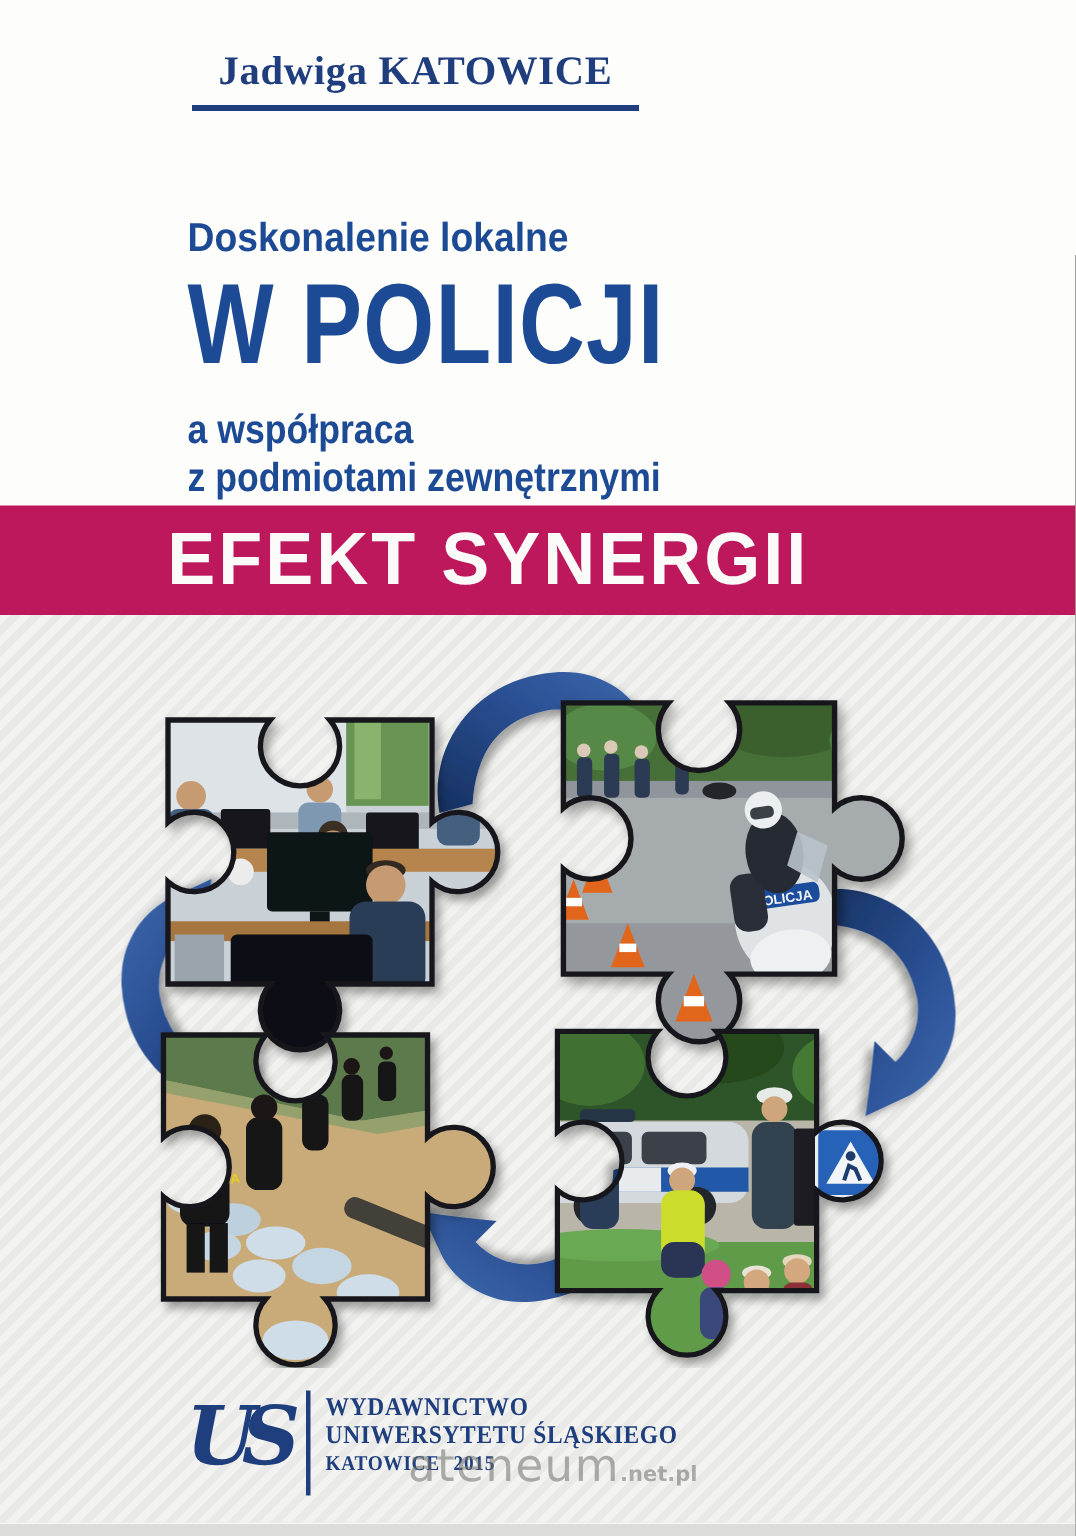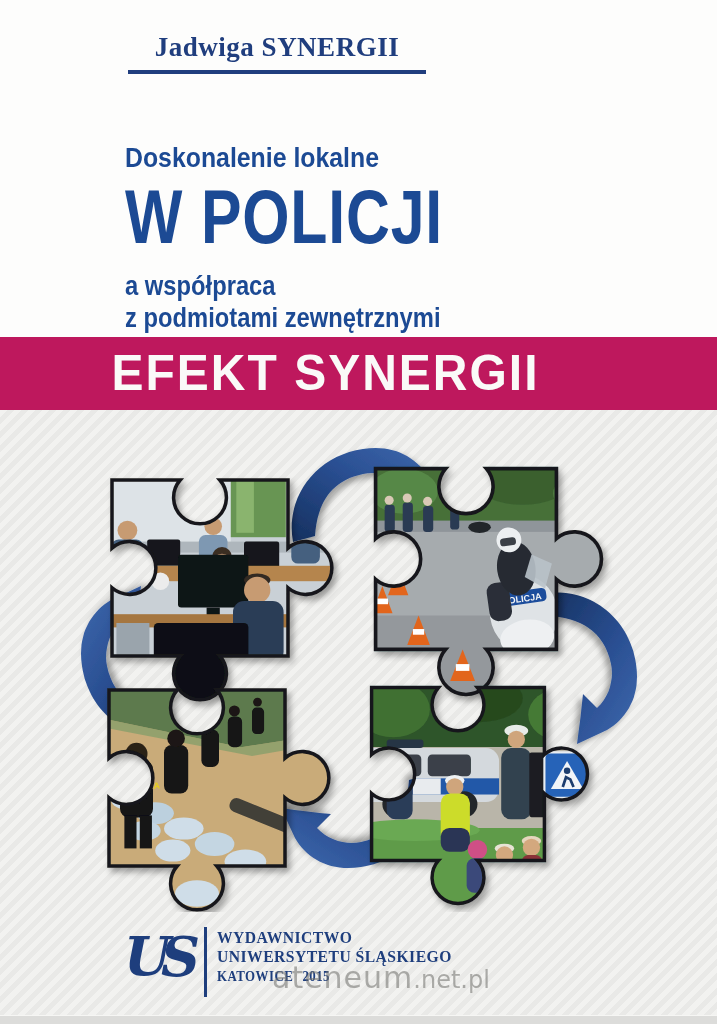--- a/index.html
+++ b/index.html
@@ -38,29 +38,29 @@
   .pub{position:absolute;left:217px;font-family:"Liberation Serif",serif;font-weight:bold;color:#1e3e7d;
        letter-spacing:.5px;white-space:nowrap;transform:scaleX(.92);transform-origin:left top;}
   .pub1{top:928px;font-size:17px;}
   .pub2{top:947px;font-size:17px;}
   .pub3{top:969px;font-size:14px;}
   .pub3 .year{margin-left:10px;}
   
   .watermark{position:absolute;left:272px;top:960px;display:flex;align-items:baseline;
              font-family:"DejaVu Sans",sans-serif;color:rgba(112,112,108,.55);}
   .watermark .wm-main{font-size:30px;letter-spacing:1px;text-align:center;}
-  .watermark .wm-suffix{font-size:24px;}
+  .watermark .wm-suffix{font-size:14px;font-weight:bold;}
 </style>
 </head>
 <body>
 
 <div class="cover">
 
   <div class="author">
-    <div class="name">Jadwiga SYNERGII</div>
+    <div class="name">Jadwiga KATOWICE</div>
     <div class="rule"></div>
   </div>
 
   <div class="t t1">Doskonalenie lokalne</div>
   <div class="t t2">W POLICJI</div>
   <div class="t t3">a współpraca</div>
   <div class="t t4">z podmiotami zewnętrznymi</div>
 
   <div class="banner">
     <span>EFEKT SYNERGII</span>

